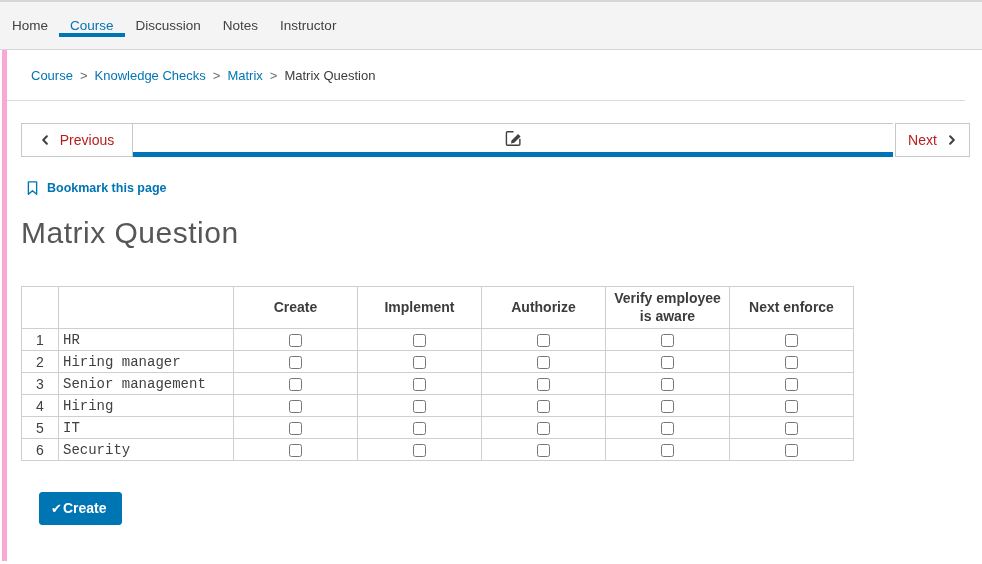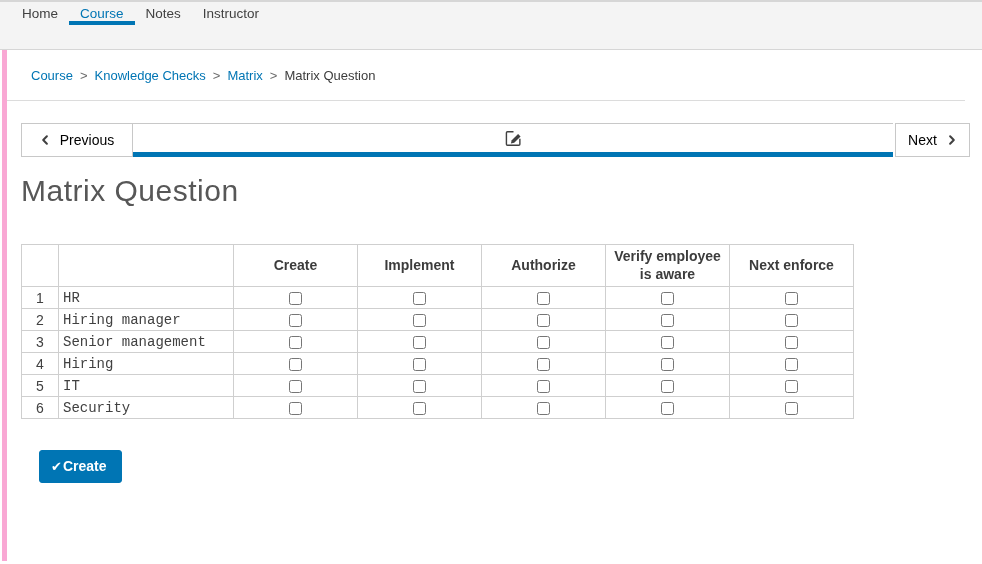--- a/index.html
+++ b/index.html
@@ -11,22 +11,22 @@
     overflow: hidden;
   }
 
   
   .topnav {
     width: 982px; height: 50px;
     background: #f4f4f4;
     border-top: 2px solid #d6d6d6;
     border-bottom: 1px solid #d6d6d6;
     display: flex;
-    align-items: flex-start;
-    padding-left: 11px;
+    align-items: center;
+    padding-left: 1px;
   }
   .nav-item {
     display: flex; align-items: center;
     padding: 0 11px;
     font-size: 13.5px;
     color: #414141;
     text-decoration: none;
     border-bottom: 4px solid transparent;
     padding-top: 4px;
     cursor: pointer;
@@ -61,21 +61,21 @@
     margin-top: 22px;
     display: flex;
     height: 34px;
     width: 949px;
   }
   .seq-btn {
     background: #fff;
     border: 1px solid #c8c8c8;
     font-family: inherit;
     font-size: 14px;
-    color: #000000;
+    color: #b91c1c;
     display: flex; align-items: center; justify-content: center;
     gap: 9px;
     cursor: pointer;
   }
   .seq-prev { width: 112px; }
   .seq-next { width: 75px; margin-left: 2px; }
   .seq-units {
     flex: 1;
     border-top: 1px solid #c8c8c8;
     border-bottom: 5px solid #0075b4;
@@ -161,20 +161,21 @@
     cursor: pointer;
   }
   .submit-check { font-weight: normal; margin-right: 1px; font-size: 13px; }
 </style>
 </head>
 <body>
 
 <header class="topnav" id="topnav">
     <a class="nav-item">Home</a>
     <a class="nav-item active">Course</a>
+    <a class="nav-item">Discussion</a>
     <a class="nav-item">Notes</a>
     <a class="nav-item">Instructor</a>
   </header>
 
 <div class="content">
 
   <nav class="breadcrumb-bar" id="breadcrumb"><a class="crumb-link">Course</a><span class="crumb-sep">&gt;</span><a class="crumb-link">Knowledge Checks</a><span class="crumb-sep">&gt;</span><a class="crumb-link">Matrix</a><span class="crumb-sep">&gt;</span><span class="crumb-current">Matrix Question</span></nav>
 
   <div class="seq-nav">
     <button class="seq-btn seq-prev">
@@ -190,20 +191,28 @@
         </svg>
     </div>
     <button class="seq-btn seq-next">
       <span>Next</span>
       <svg class="chev" width="11" height="14" viewBox="0 0 24 24" fill="none" stroke="#414141" stroke-width="4.5" stroke-linecap="round" stroke-linejoin="round">
           <polyline points="9 4 17 12 9 20"></polyline>
         </svg>
     </button>
   </div>
 
+  <div>
+    <a class="bookmark">
+      <svg width="11" height="14" viewBox="0 0 16 20" fill="none" stroke="#0075b4" stroke-width="2" stroke-linejoin="round">
+          <path d="M2 1h12v18l-6-5-6 5z"></path>
+        </svg>
+      <span>Bookmark this page</span>
+    </a>
+  </div>
 
   <h1 class="page-title">Matrix Question</h1>
 
 
   <table class="matrix">
     <colgroup>
       <col class="c-num">
         <col class="c-role">
       <col class="c-box">
         <col class="c-box">

